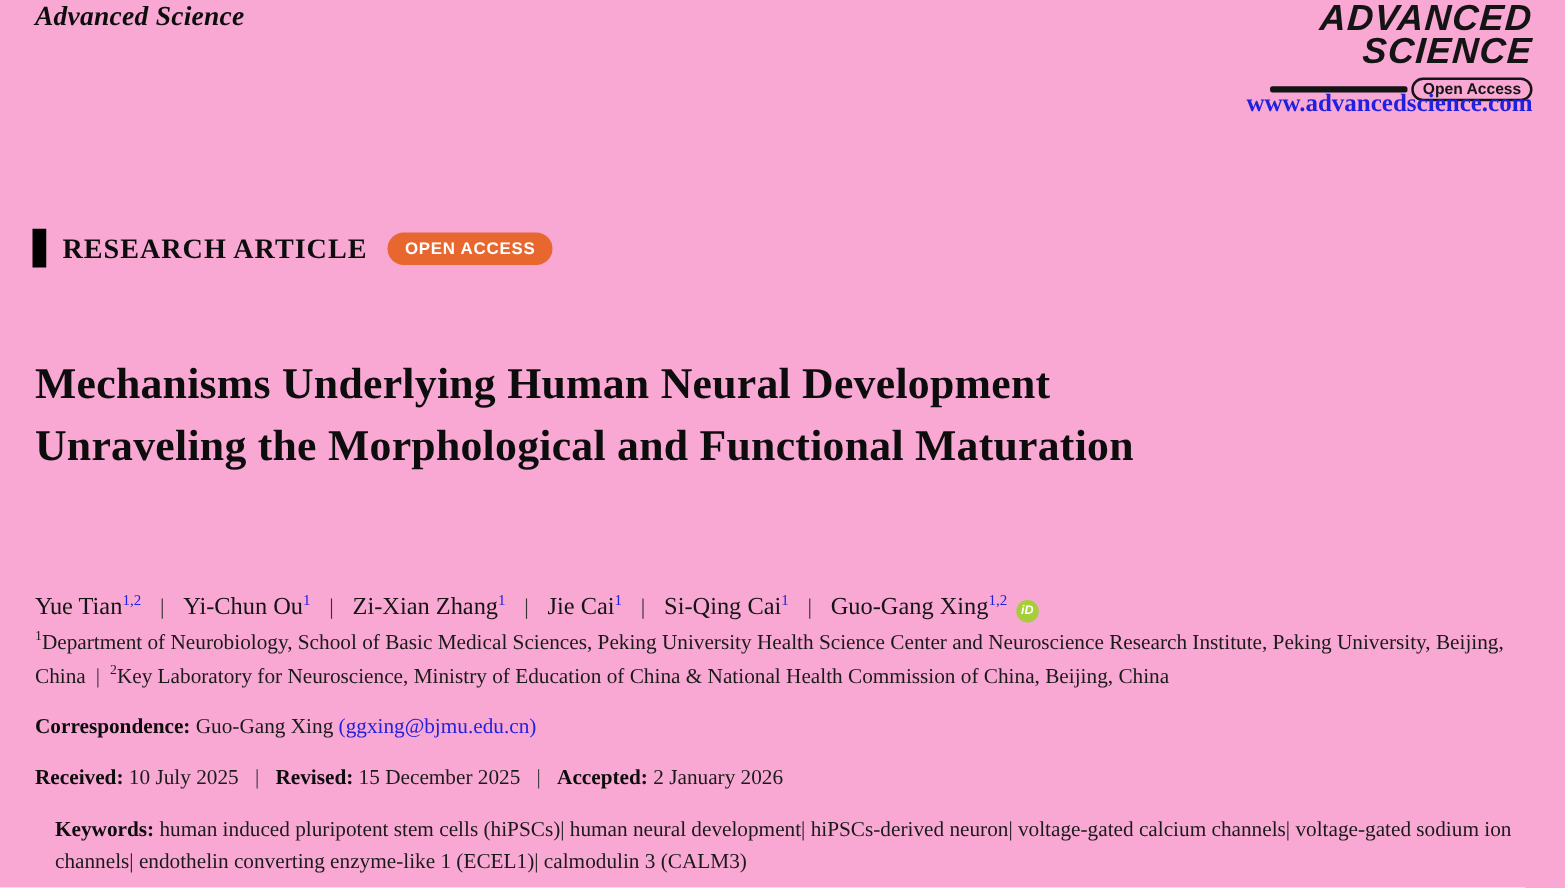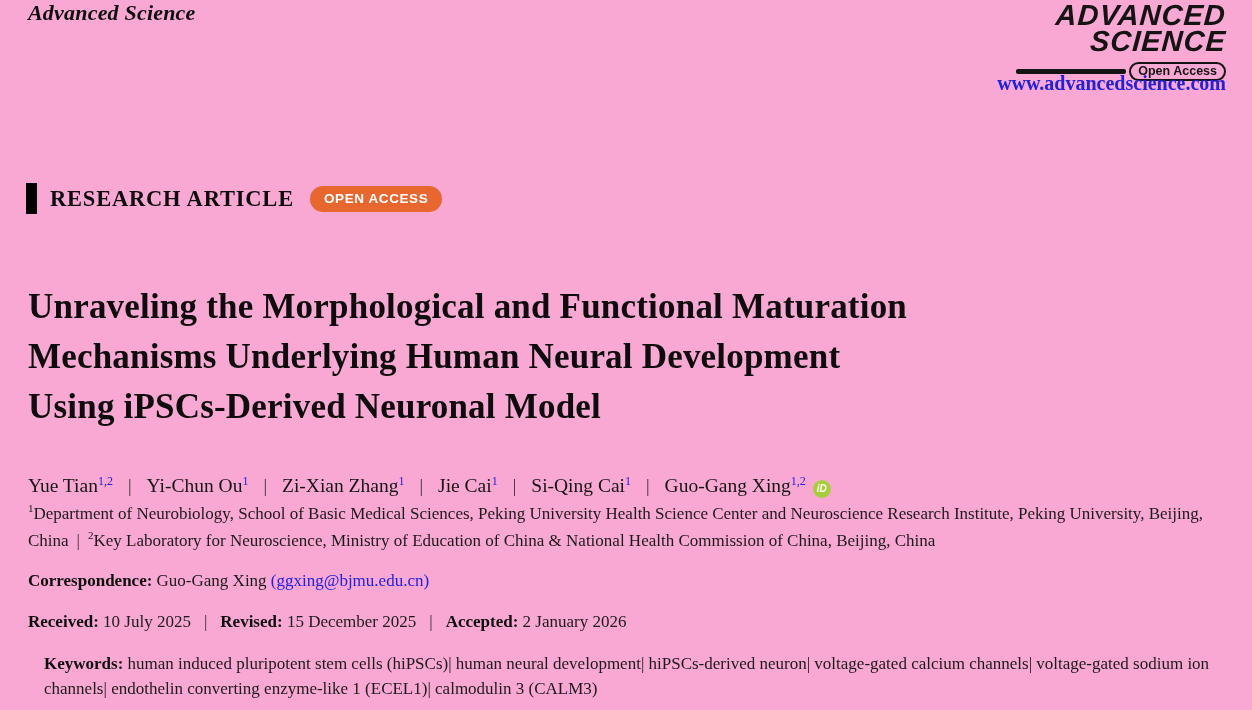--- a/index.html
+++ b/index.html
@@ -139,23 +139,22 @@
 
   <a class="website" href="#">www.advancedscience.com</a>
 
   <div class="banner">
     <div class="banner-bar"></div>
     <div class="banner-label">RESEARCH ARTICLE</div>
     <div class="oa-badge">OPEN ACCESS</div>
   </div>
 
   <div class="title">
+    <div>Mechanisms Underlying Human Neural Development</div>
     <div>Unraveling the Morphological and Functional Maturation</div>
-    <div>Mechanisms Underlying Human Neural Development</div>
-    <div>Using iPSCs-Derived Neuronal Model</div>
   </div>
 
   <div class="authors">
     <span class="author"><span>Yue Tian</span><sup>1,2</sup></span>
     <span class="author-sep">|</span>
     <span class="author"><span>Yi-Chun Ou</span><sup>1</sup></span>
     <span class="author-sep">|</span>
     <span class="author"><span>Zi-Xian Zhang</span><sup>1</sup></span>
     <span class="author-sep">|</span>
     <span class="author"><span>Jie Cai</span><sup>1</sup></span>

